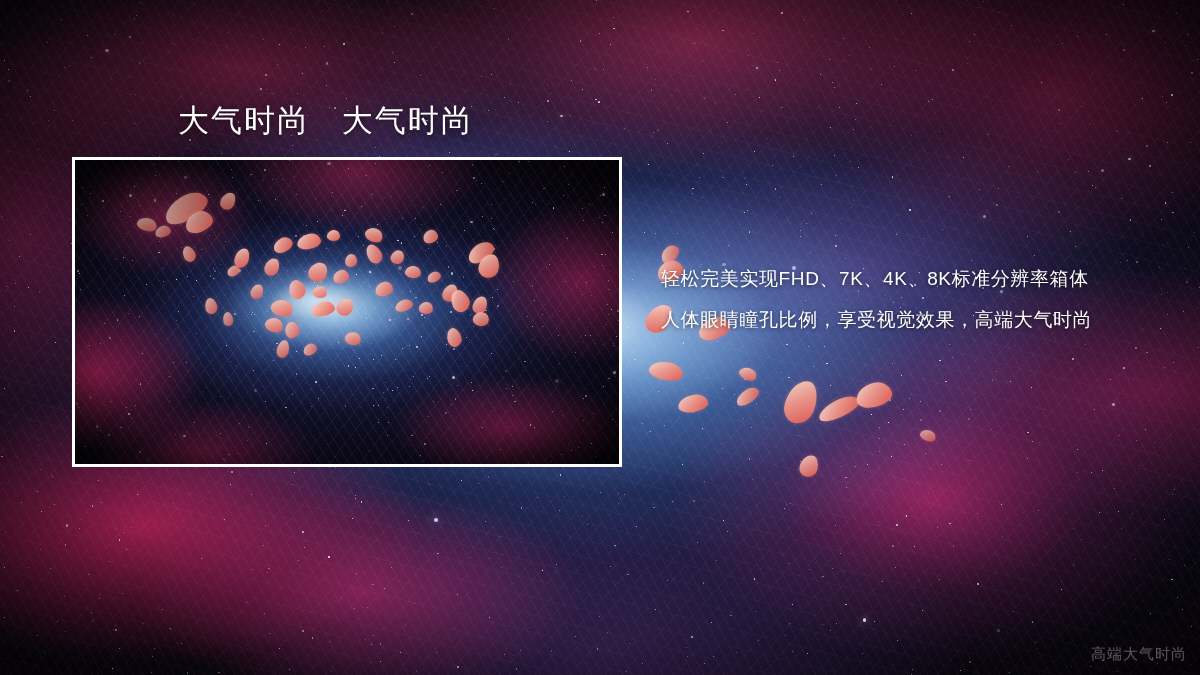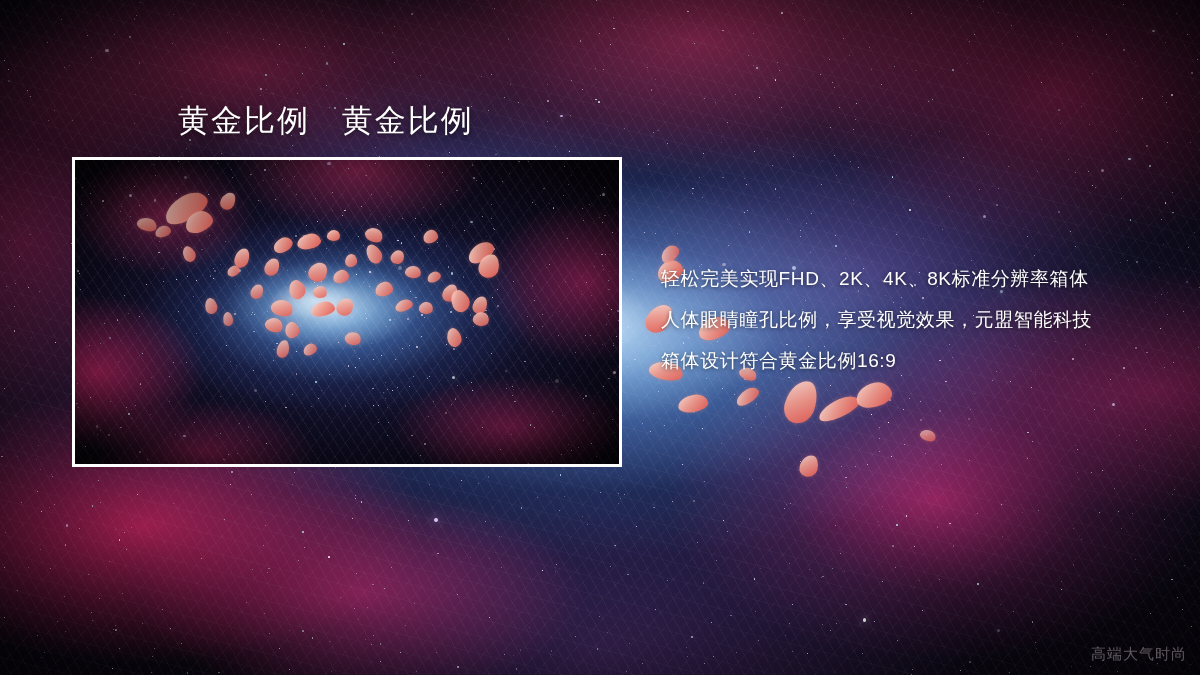--- a/index.html
+++ b/index.html
@@ -1527,22 +1527,21 @@
         <span class="petal" style="left:202px;top:180px;width:12px;height:18px;opacity:0.85;transform:rotate(10deg);"></span>
         <span class="petal" style="left:228px;top:184px;width:14px;height:11px;opacity:0.85;transform:rotate(-24deg);"></span>
         <span class="petal" style="left:270px;top:172px;width:16px;height:13px;opacity:0.88;transform:rotate(18deg);"></span>
         <span class="petal" style="left:372px;top:168px;width:14px;height:19px;opacity:0.9;transform:rotate(-20deg);"></span>
         <span class="petal" style="left:398px;top:152px;width:16px;height:14px;opacity:0.88;transform:rotate(12deg);"></span>
         <span class="petal" style="left:148px;top:152px;width:10px;height:14px;opacity:0.78;transform:rotate(-12deg);"></span>
       </div>
     <div class="pic-layer" id="pic-vignette"></div>
   </div>
 
-  <div id="slide-title">黄金比例   黄金比例</div>
+  <div id="slide-title">大气时尚   大气时尚</div>
 
   <div id="body-text">
-    <div class="body-line">轻松完美实现FHD、2K、4K、8K标准分辨率箱体</div>
-    <div class="body-line">人体眼睛瞳孔比例，享受视觉效果，元盟智能科技</div>
-    <div class="body-line">箱体设计符合黄金比例16:9</div>
+    <div class="body-line">轻松完美实现FHD、7K、4K、8K标准分辨率箱体</div>
+    <div class="body-line">人体眼睛瞳孔比例，享受视觉效果，高端大气时尚</div>
   </div>
 
   <div id="watermark">高端大气时尚</div>
 </div>
 
 </body></html>

